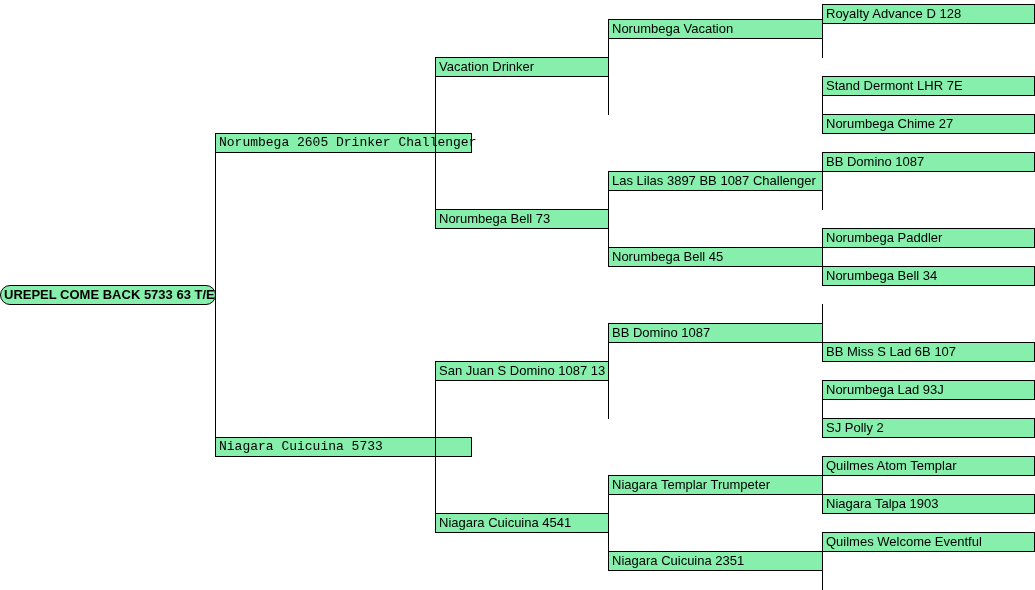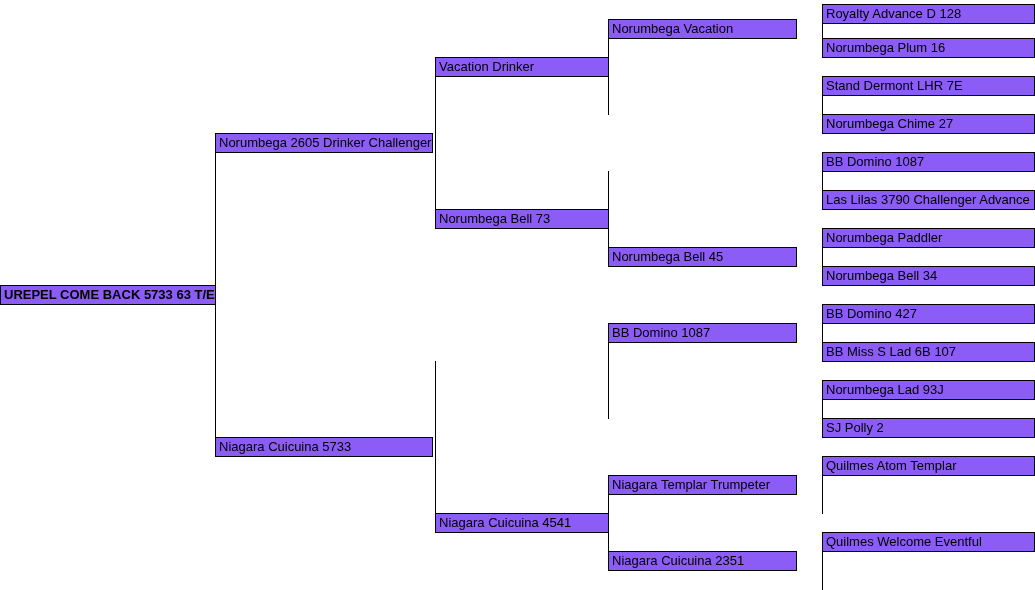--- a/index.html
+++ b/index.html
@@ -8,73 +8,73 @@
     width:1035px;height:590px;
     background:#ffffff;
     font-family:"Liberation Sans",sans-serif;
     color:#000;
     overflow:hidden;
   }
   .node{
     position:absolute;
     box-sizing:border-box;
     height:20px;
-    background:#8b5cf6;
+    background:#86efac;
     border:1px solid #000000;
     font-size:13px;
     line-height:18px;
     padding:0 2px 0 3px;
     white-space:nowrap;
     overflow:visible;
   }
   .root{font-weight:bold;}
-  .g0{left:0px;width:216px;}
-  .g1{left:215px;width:218px;}
+  .g0{left:0px;width:216px;border-radius:10px;}
+  .g1{left:215px;width:257px;font-family:Liberation Mono, monospace;}
   .g2{left:435px;width:174px;}
-  .g3{left:608px;width:189px;}
+  .g3{left:608px;width:215px;}
   .g4{left:822px;width:213px;}
   .vline{
     position:absolute;
     width:1px;
     background:#000000;
   }
 </style>
 </head>
 <body>
 
 <div class="chart">
 
   <div class="node g0 root" style="top:285px">UREPEL COME BACK 5733 63 T/E</div>
 
   <div class="node g1" style="top:133px">Norumbega 2605 Drinker Challenger</div>
   <div class="node g1" style="top:437px">Niagara Cuicuina 5733</div>
 
   <div class="node g2" style="top:57px">Vacation Drinker</div>
   <div class="node g2" style="top:209px">Norumbega Bell 73</div>
+  <div class="node g2" style="top:361px">San Juan S Domino 1087 13</div>
   <div class="node g2" style="top:513px">Niagara Cuicuina 4541</div>
 
   <div class="node g3" style="top:19px">Norumbega Vacation</div>
+  <div class="node g3" style="top:171px">Las Lilas 3897 BB 1087 Challenger</div>
   <div class="node g3" style="top:247px">Norumbega Bell 45</div>
   <div class="node g3" style="top:323px">BB Domino 1087</div>
   <div class="node g3" style="top:475px">Niagara Templar Trumpeter</div>
   <div class="node g3" style="top:551px">Niagara Cuicuina 2351</div>
 
   <div class="node g4" style="top:4px">Royalty Advance D 128</div>
-  <div class="node g4" style="top:38px">Norumbega Plum 16</div>
   <div class="node g4" style="top:76px">Stand Dermont LHR 7E</div>
   <div class="node g4" style="top:114px">Norumbega Chime 27</div>
   <div class="node g4" style="top:152px">BB Domino 1087</div>
-  <div class="node g4" style="top:190px">Las Lilas 3790 Challenger Advance</div>
   <div class="node g4" style="top:228px">Norumbega Paddler</div>
   <div class="node g4" style="top:266px">Norumbega Bell 34</div>
-  <div class="node g4" style="top:304px">BB Domino 427</div>
   <div class="node g4" style="top:342px">BB Miss S Lad 6B 107</div>
   <div class="node g4" style="top:380px">Norumbega Lad 93J</div>
   <div class="node g4" style="top:418px">SJ Polly 2</div>
   <div class="node g4" style="top:456px">Quilmes Atom Templar</div>
+  <div class="node g4" style="top:494px">Niagara Talpa 1903</div>
   <div class="node g4" style="top:532px">Quilmes Welcome Eventful</div>
 
   <div class="vline" style="left:215px;top:133px;height:324px"></div>
 
   <div class="vline" style="left:435px;top:57px;height:172px"></div>
   <div class="vline" style="left:435px;top:361px;height:172px"></div>
 
   <div class="vline" style="left:608px;top:19px;height:96px"></div>
   <div class="vline" style="left:608px;top:171px;height:96px"></div>
   <div class="vline" style="left:608px;top:323px;height:96px"></div>

